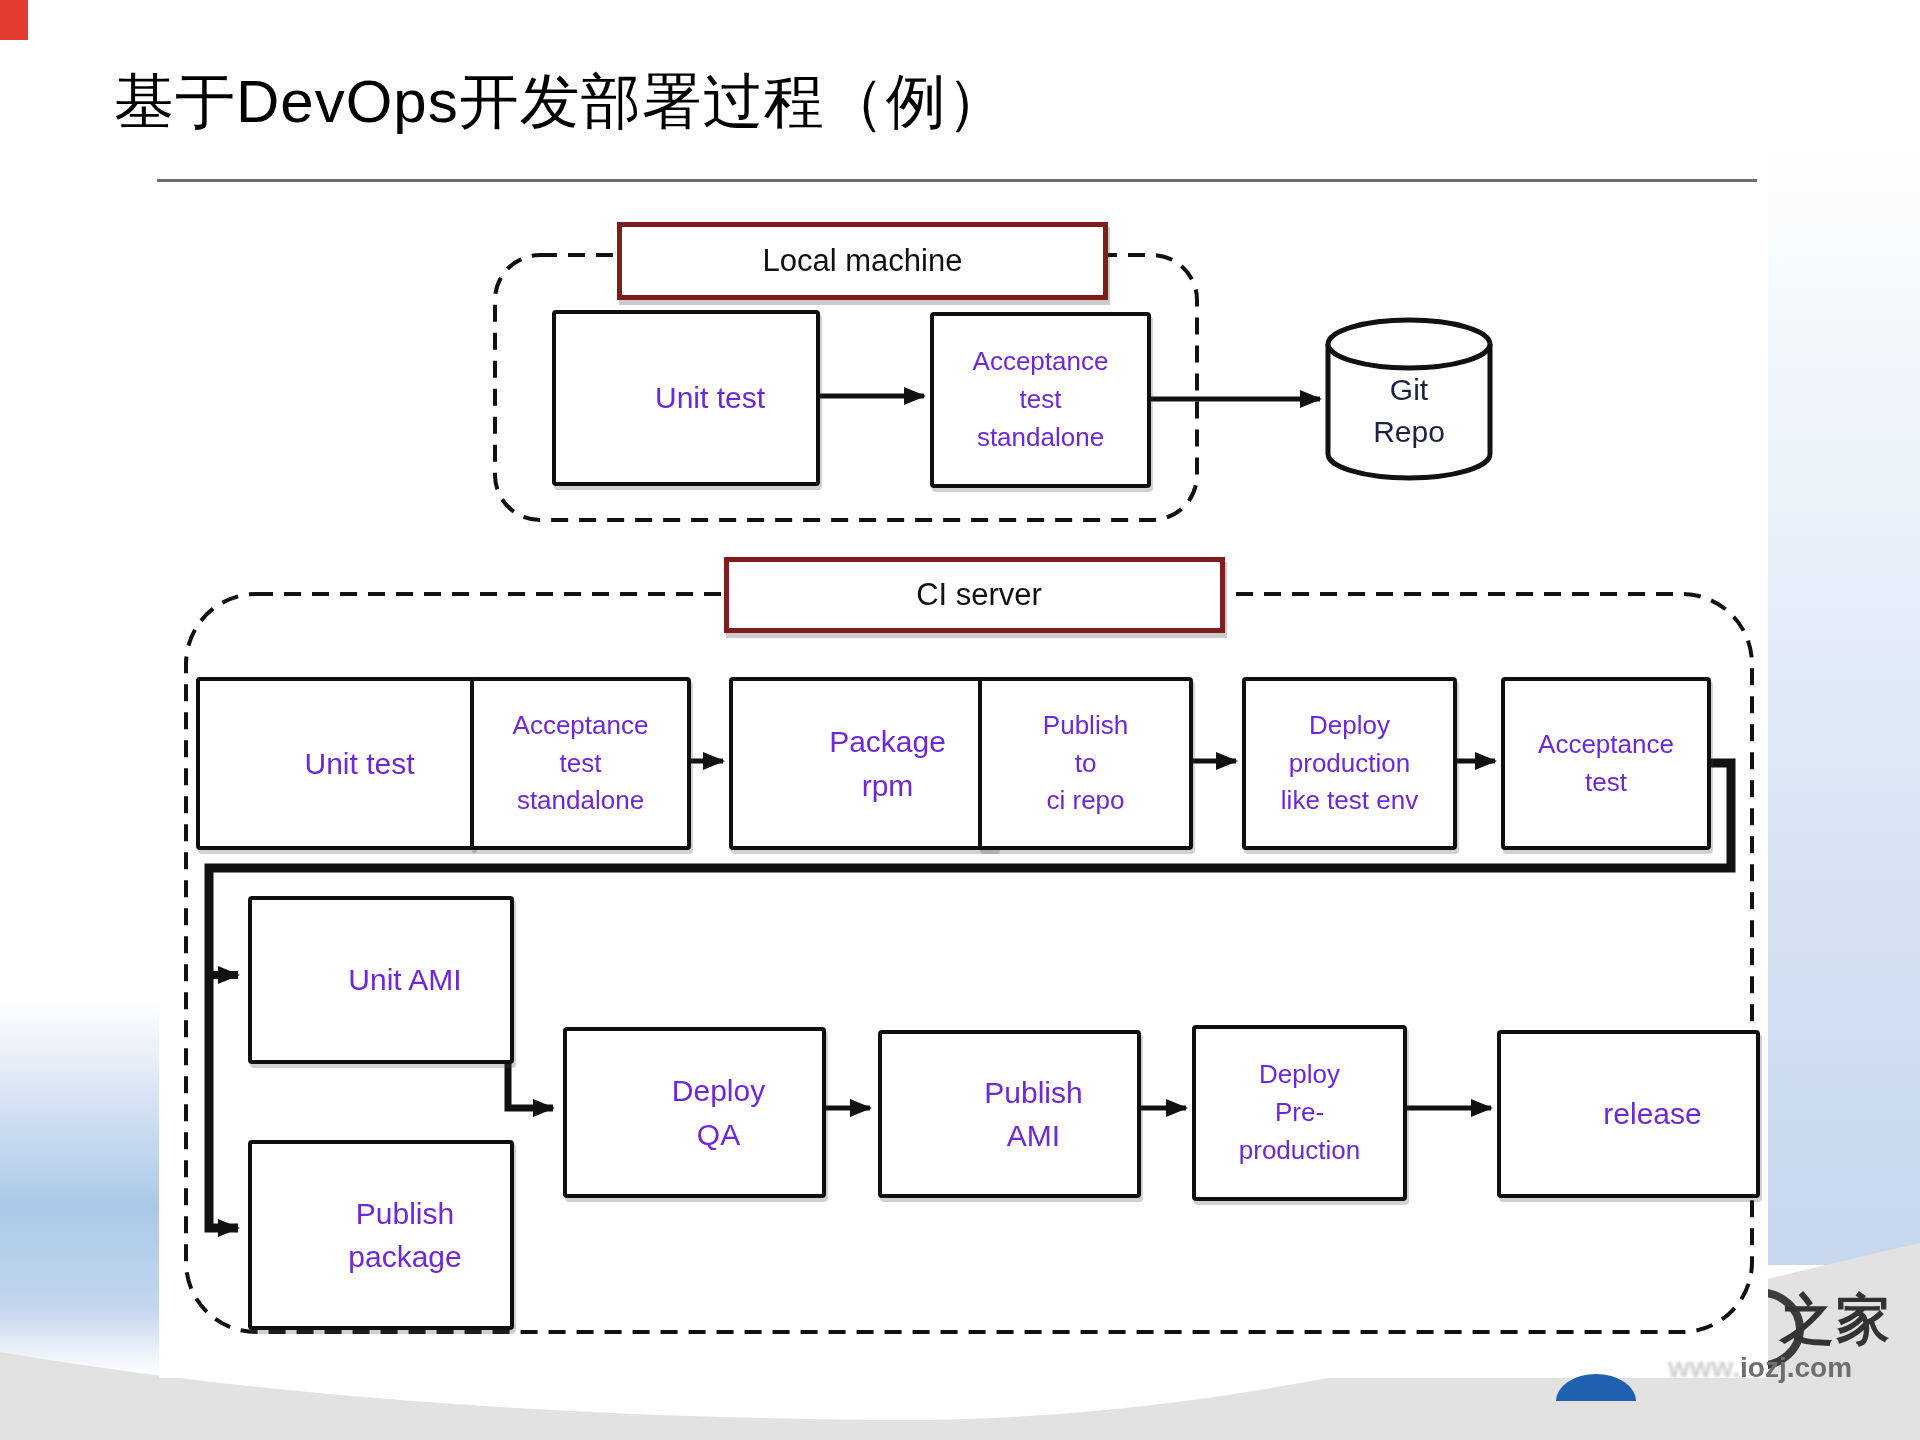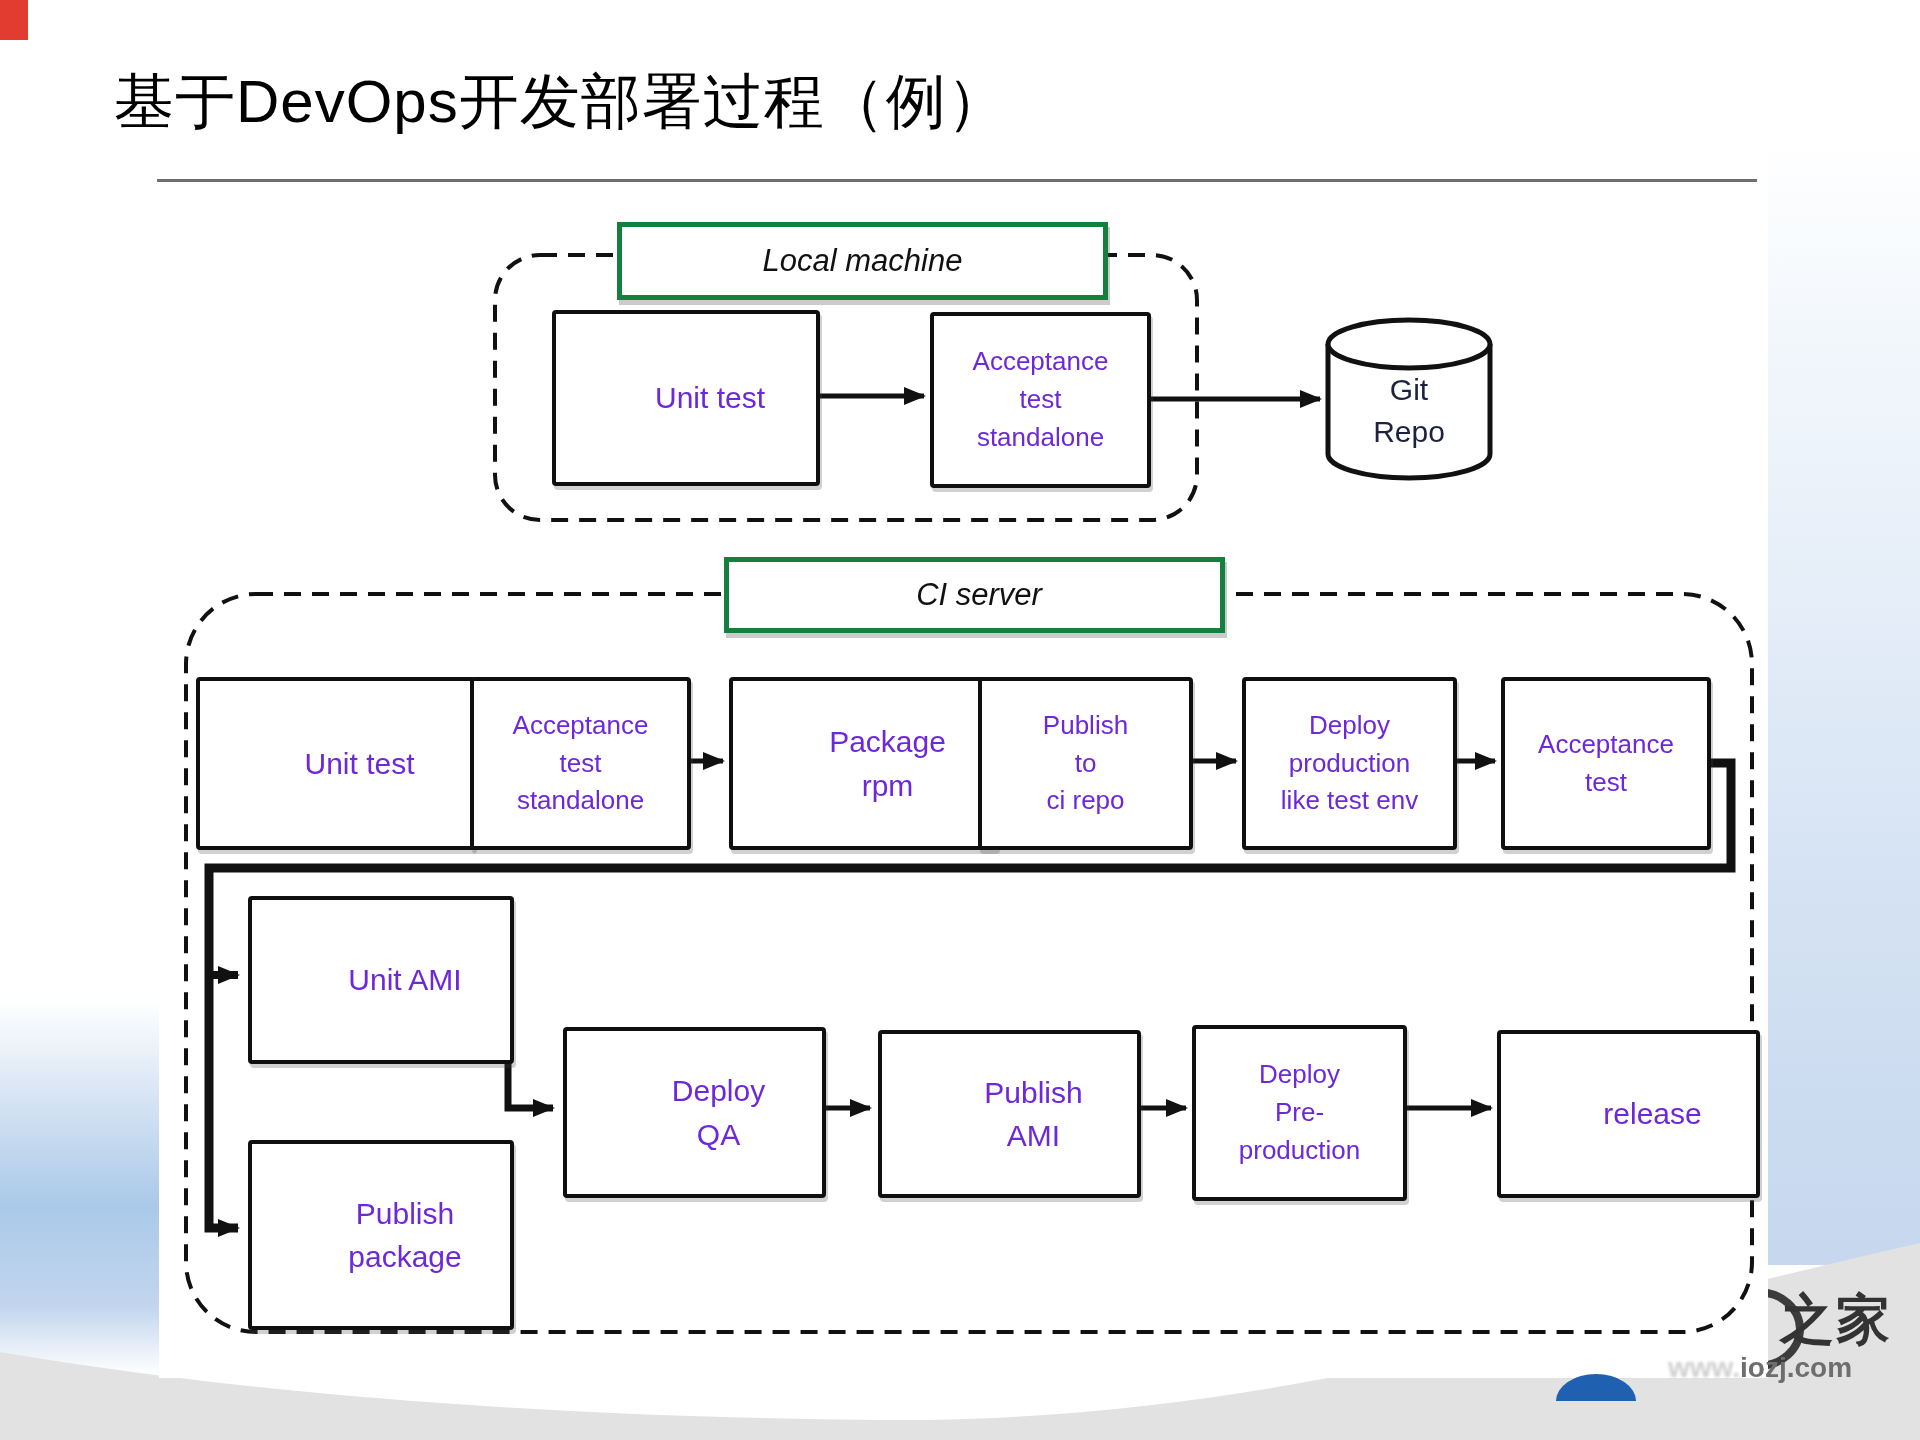--- a/index.html
+++ b/index.html
@@ -37,22 +37,22 @@
   #connectors{position:absolute;left:0;top:0;width:1920px;height:1440px;}
   .node{
     position:absolute;display:flex;align-items:center;justify-content:center;text-align:center;
     background:#fff;border:4px solid #0f0f0f;border-radius:4px;
     color:#6d28d9;font-size:26px;line-height:1.45;white-space:pre-line;
     box-shadow:2px 4px 0 rgba(70,70,70,.25);
   }
   .node.lg{font-size:30px;padding-left:48px;}
   .group-label{
     position:absolute;display:flex;align-items:center;justify-content:center;
-    background:#fff;border:5px solid #15803d;color:#111;
-    font-size:31px;box-shadow:2px 5px 0 rgba(70,70,70,.28);font-style:italic;
+    background:#fff;border:5px solid #7f1d1d;color:#111;
+    font-size:31px;box-shadow:2px 5px 0 rgba(70,70,70,.28);
   }
   .cyl-text{
     position:absolute;display:flex;align-items:center;justify-content:center;text-align:center;
     color:#1c2240;font-size:30px;line-height:1.4;white-space:pre-line;
   }
   
   #logo-arc{
     left:1712px;top:1288px;width:76px;height:66px;border-radius:50%;
     border:8px solid #3c3c3c;z-index:1;background:transparent;
   }

